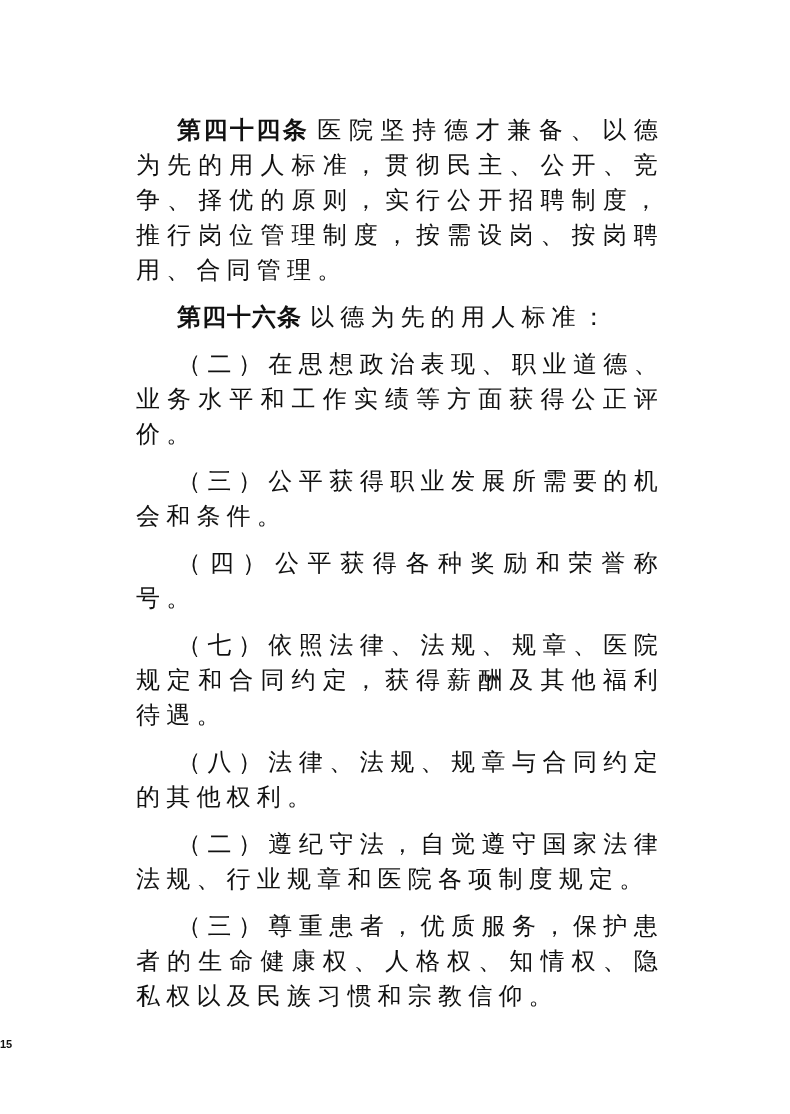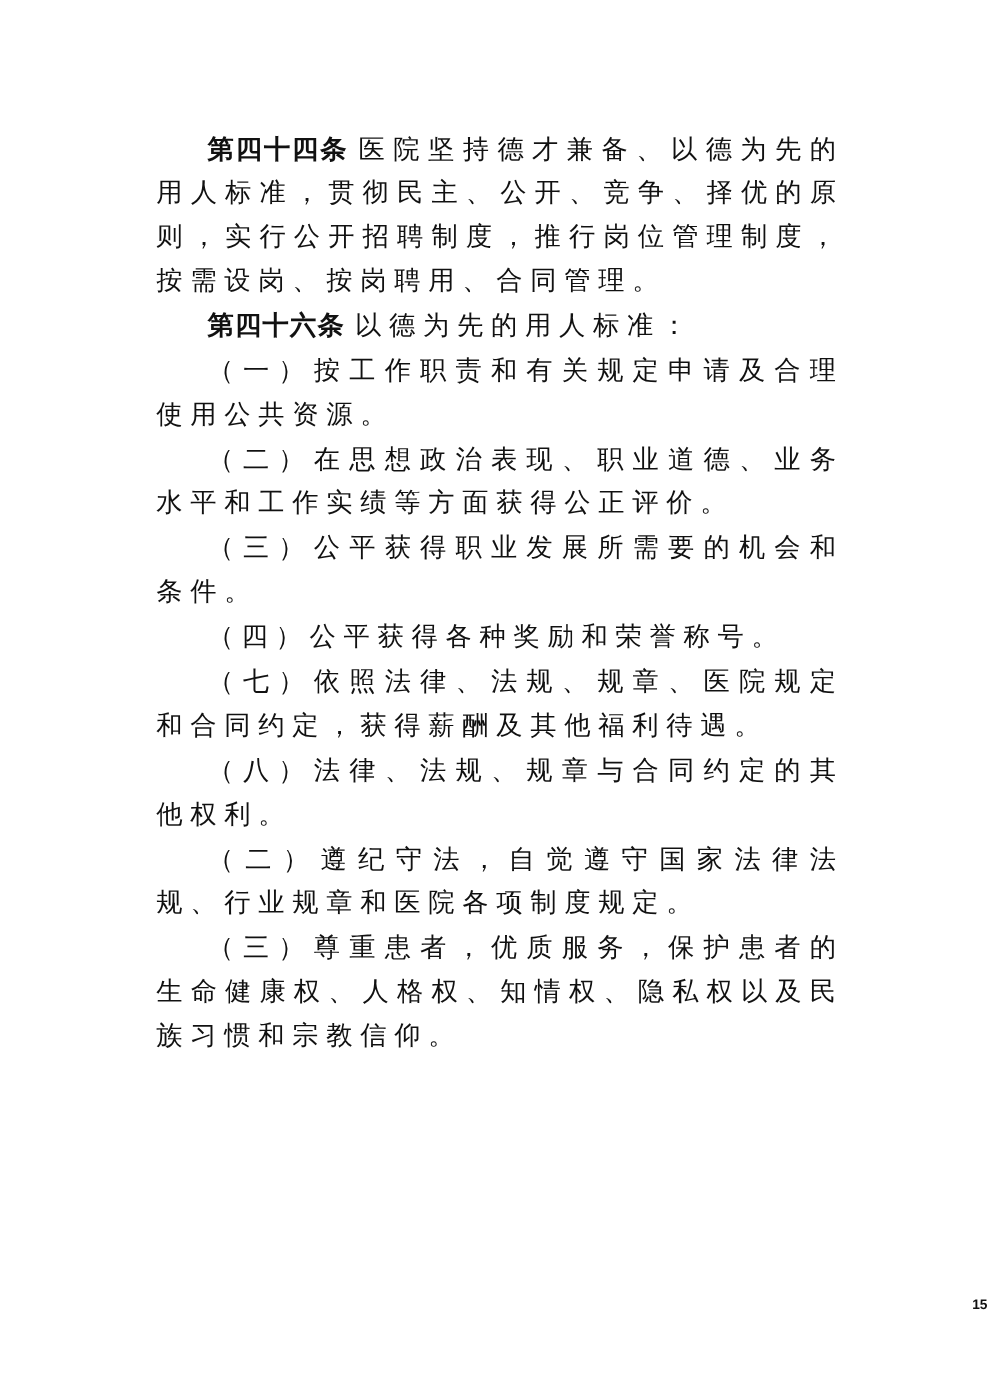--- a/index.html
+++ b/index.html
@@ -15,56 +15,55 @@
       font-family: "DejaVu Serif", "Liberation Serif", serif;
       color: #111111;
     }
     .page {
       position: absolute;
       left: 124px;
       top: 101px;
       width: 552px;
     }
     .para {
-      font-size: 21px;
+      font-size: 24px;
       line-height: 35px;
       letter-spacing: 6.2px;
       text-indent: 41px;
-      margin: 1px;
+      margin: 12px;
       padding: 0;
       white-space: normal;
       word-break: break-all;
       text-align: justify;
       text-align-last: left;
     }
     .article-head {
       font-weight: bold;
       font-family: "DejaVu Sans", "Liberation Sans", sans-serif;
       letter-spacing: 1px;
       margin-right: 8px;
     }
     .page-number {
       position: absolute;
       left: 0;
       width: 790px;
       top: 1038px;
-      text-align: right;
+      text-align: left;
       font-family: "Liberation Sans", "DejaVu Sans", sans-serif;
       font-weight: bold;
       font-size: 11px;
       color: #111111;
     }
   </style>
 </head>
 <body>
 
 <div class="page">
   <p class="para"><span class="article-head">第四十四条</span><span>医院坚持德才兼备、以德为先的用人标准，贯彻民主、公开、竞争、择优的原则，实行公开招聘制度，推行岗位管理制度，按需设岗、按岗聘用、合同管理。</span></p>
   <p class="para"><span class="article-head">第四十六条</span><span>以德为先的用人标准：</span></p>
-  <p class="para"><span>（一）按工作职责和有关规定申请及合理使用公共资源。</span></p>
   <p class="para"><span>（二）在思想政治表现、职业道德、业务水平和工作实绩等方面获得公正评价。</span></p>
   <p class="para"><span>（三）公平获得职业发展所需要的机会和条件。</span></p>
   <p class="para"><span>（四）公平获得各种奖励和荣誉称号。</span></p>
   <p class="para"><span>（七）依照法律、法规、规章、医院规定和合同约定，获得薪酬及其他福利待遇。</span></p>
   <p class="para"><span>（八）法律、法规、规章与合同约定的其他权利。</span></p>
   <p class="para"><span>（二）遵纪守法，自觉遵守国家法律法规、行业规章和医院各项制度规定。</span></p>
   <p class="para"><span>（三）尊重患者，优质服务，保护患者的生命健康权、人格权、知情权、隐私权以及民族习惯和宗教信仰。</span></p>
 
 </div>
 

